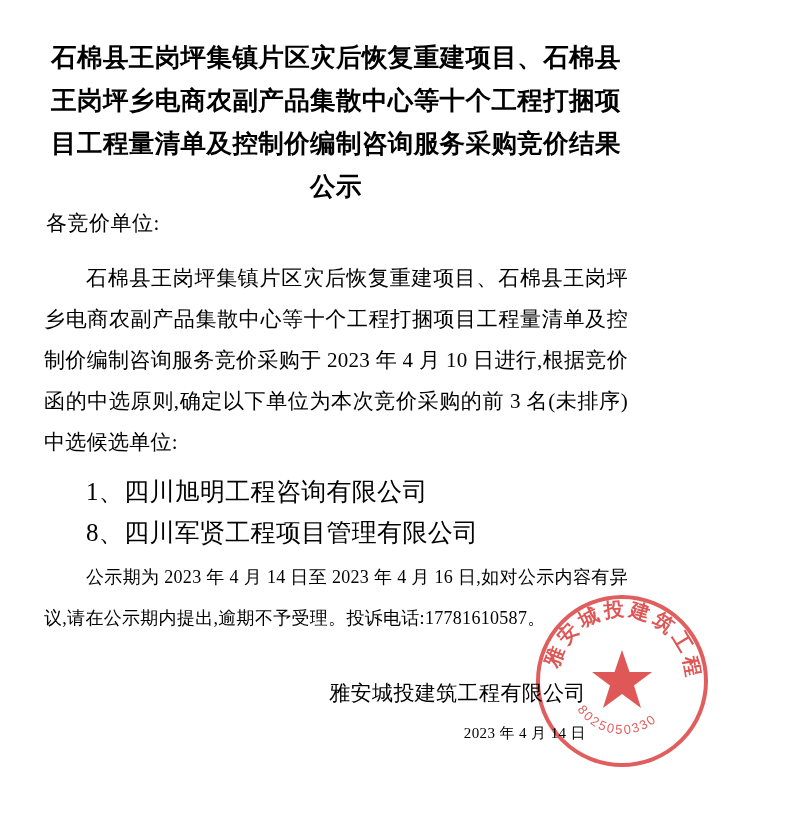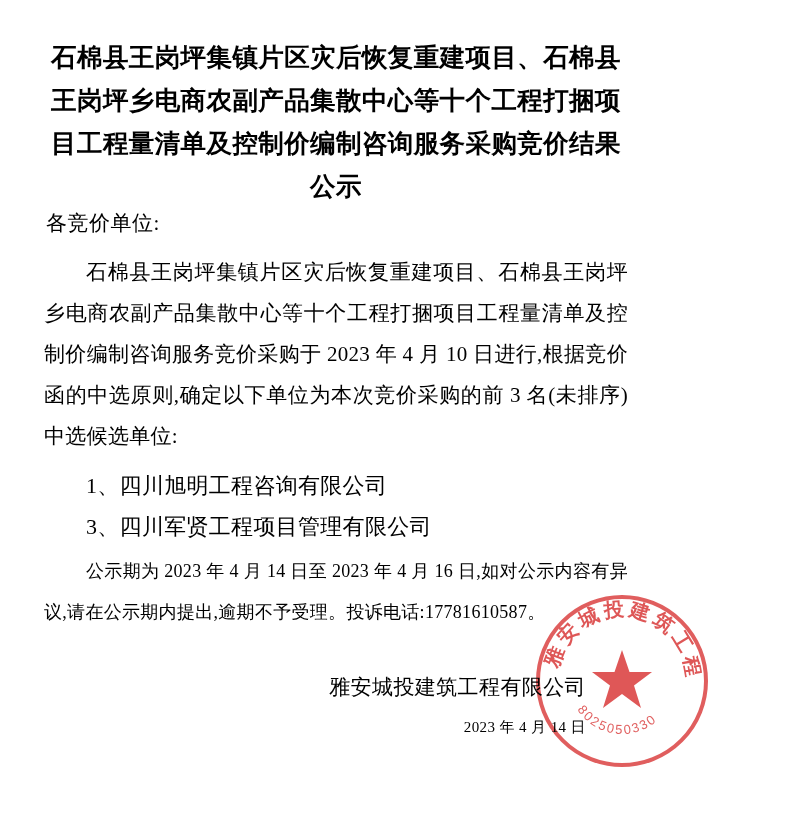--- a/index.html
+++ b/index.html
@@ -36,28 +36,28 @@
     line-height: 30px;
     margin-left: 2px;
     letter-spacing: 0.5px;
   }
   .body-para {
     font-size: 21px;
     line-height: 41px;
     text-align: justify;
     text-justify: inter-ideograph;
     text-indent: 42px;
-    margin-top: 14px;
+    margin-top: 20px;
     letter-spacing: 0.3px;
   }
   .list {
     margin-top: 8px;
   }
   .list-item {
-    font-size: 22px;
+    font-size: 25px;
     line-height: 41px;
     text-indent: 42px;
     letter-spacing: 0.3px;
   }
   .notice-para {
     font-size: 18px;
     line-height: 41px;
     text-align: justify;
     text-justify: inter-ideograph;
     text-indent: 42px;
@@ -101,21 +101,21 @@
 <div class="page">
 
   <div class="doc-title">石棉县王岗坪集镇片区灾后恢复重建项目、石棉县王岗坪乡电商农副产品集散中心等十个工程打捆项目工程量清单及控制价编制咨询服务采购竞价结果公示</div>
 
   <div class="salutation">各竞价单位:</div>
 
   <div class="body-para">石棉县王岗坪集镇片区灾后恢复重建项目、石棉县王岗坪乡电商农副产品集散中心等十个工程打捆项目工程量清单及控制价编制咨询服务竞价采购于 2023 年 4 月 10 日进行,根据竞价函的中选原则,确定以下单位为本次竞价采购的前 3 名(未排序)中选候选单位:</div>
 
   <div class="list">
     <div class="list-item">1、四川旭明工程咨询有限公司</div>
-    <div class="list-item">3、四川军贤工程项目管理有限公司</div>
+    <div class="list-item">8、四川军贤工程项目管理有限公司</div>
   </div>
 
   <div class="notice-para">公示期为 2023 年 4 月 14 日至 2023 年 4 月 16 日,如对公示内容有异议,请在公示期内提出,逾期不予受理。投诉电话:17781610587。</div>
 
   <div class="signature">
     <div class="sig-org">雅安城投建筑工程有限公司</div>
     <div class="sig-date">2023 年 4 月 14 日</div>
   </div>
 
   <div class="seal">

